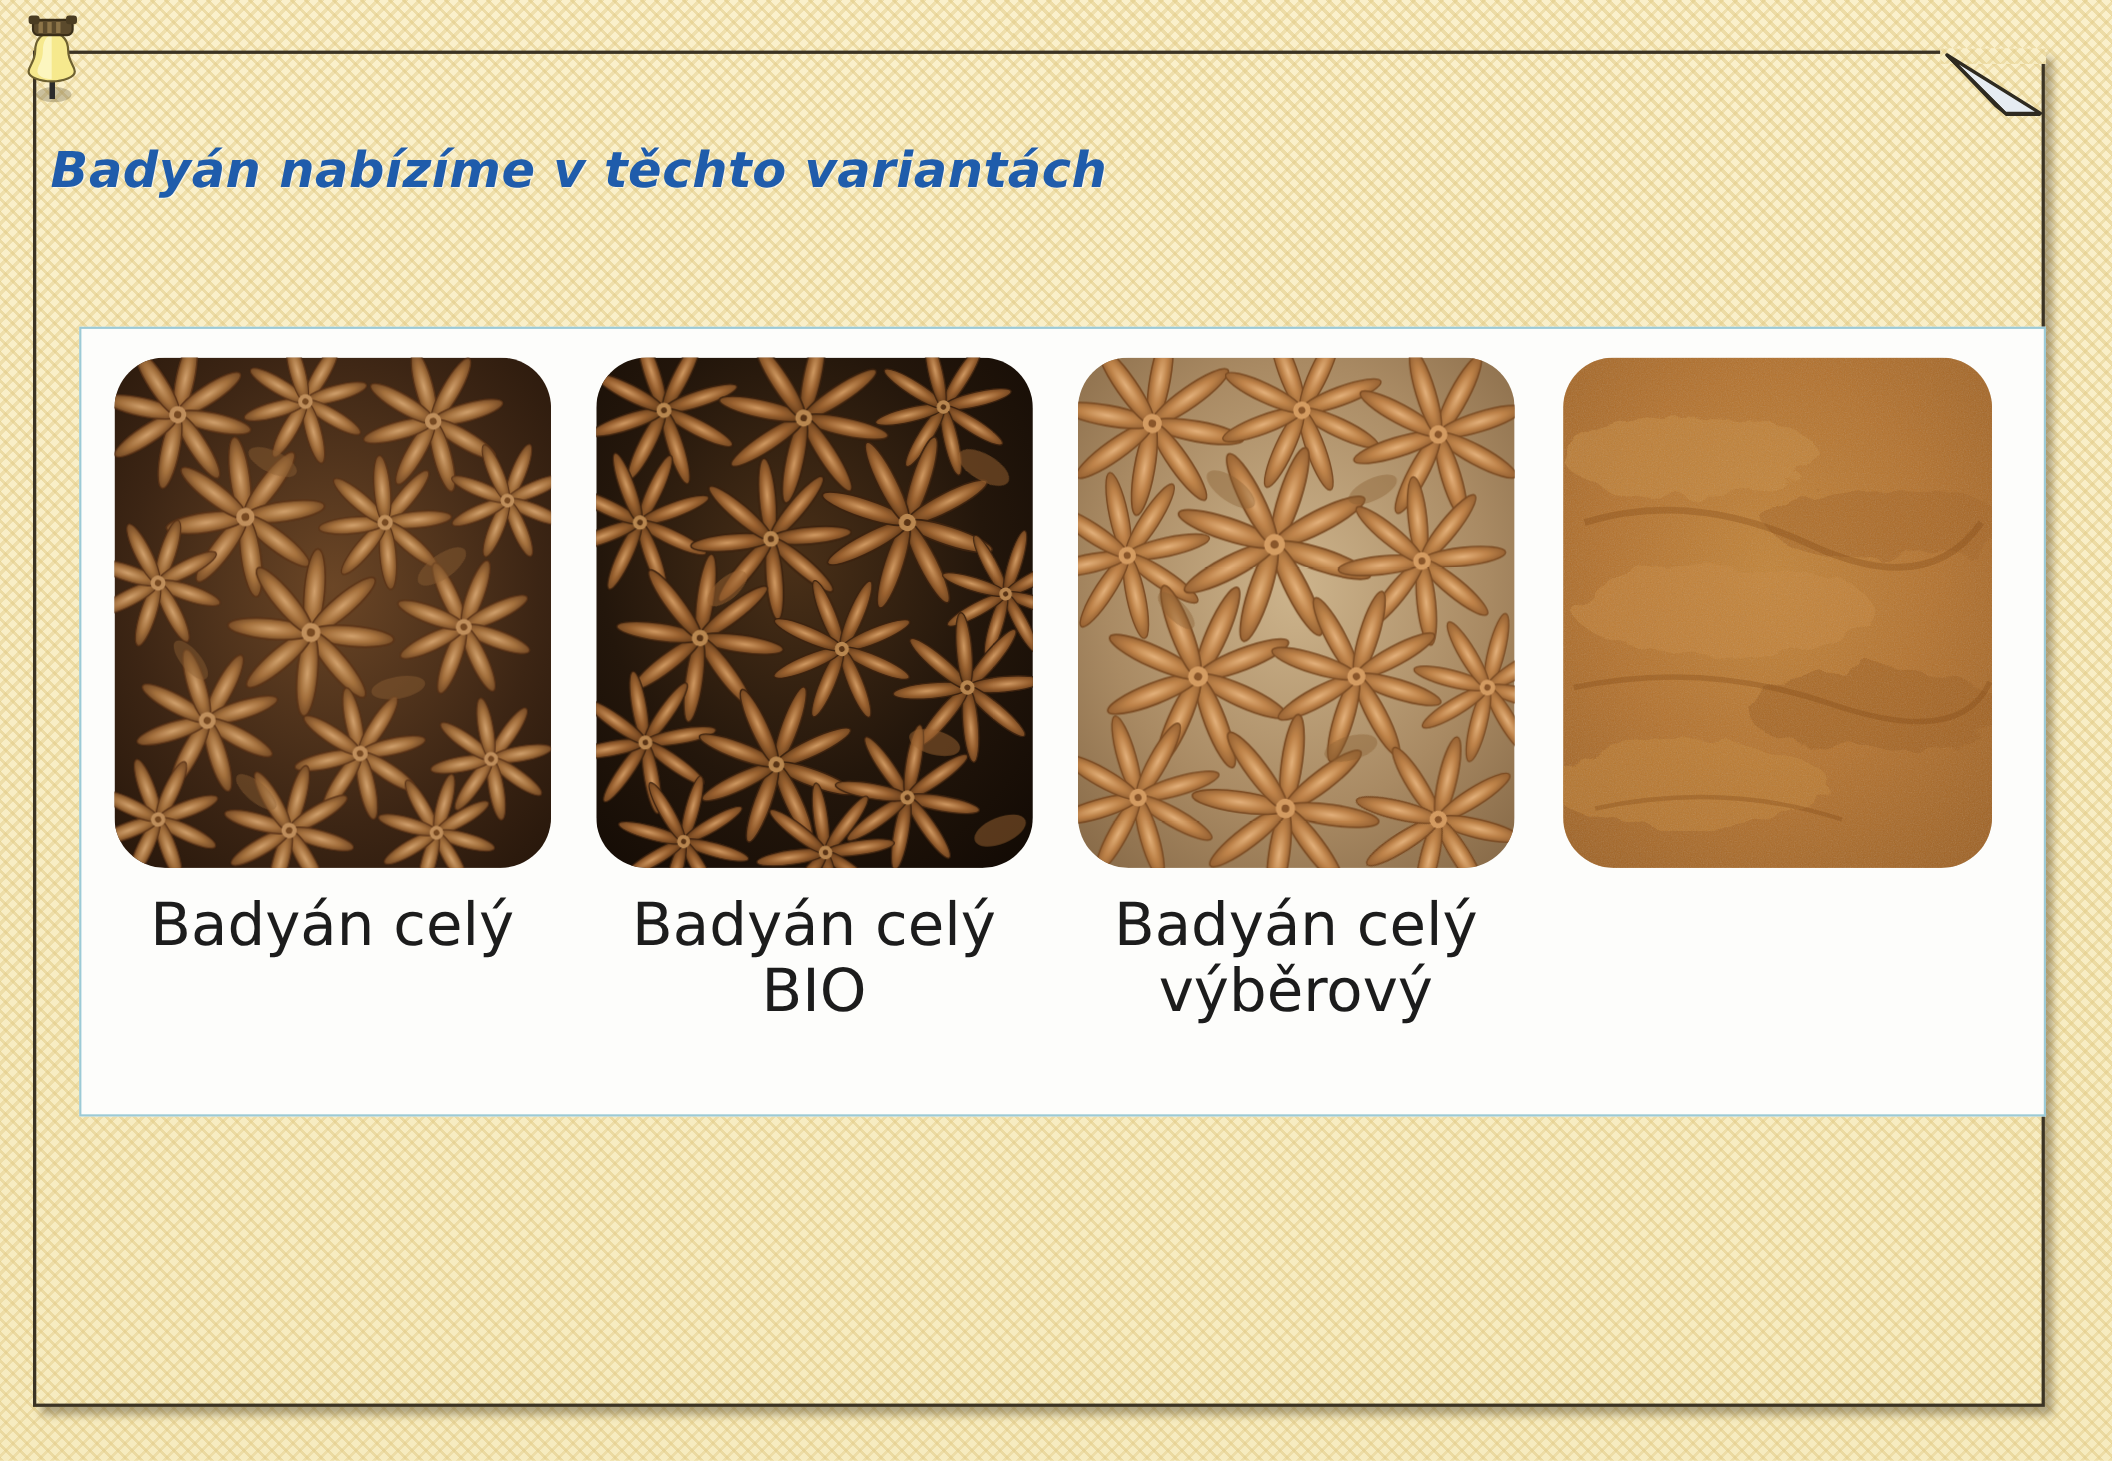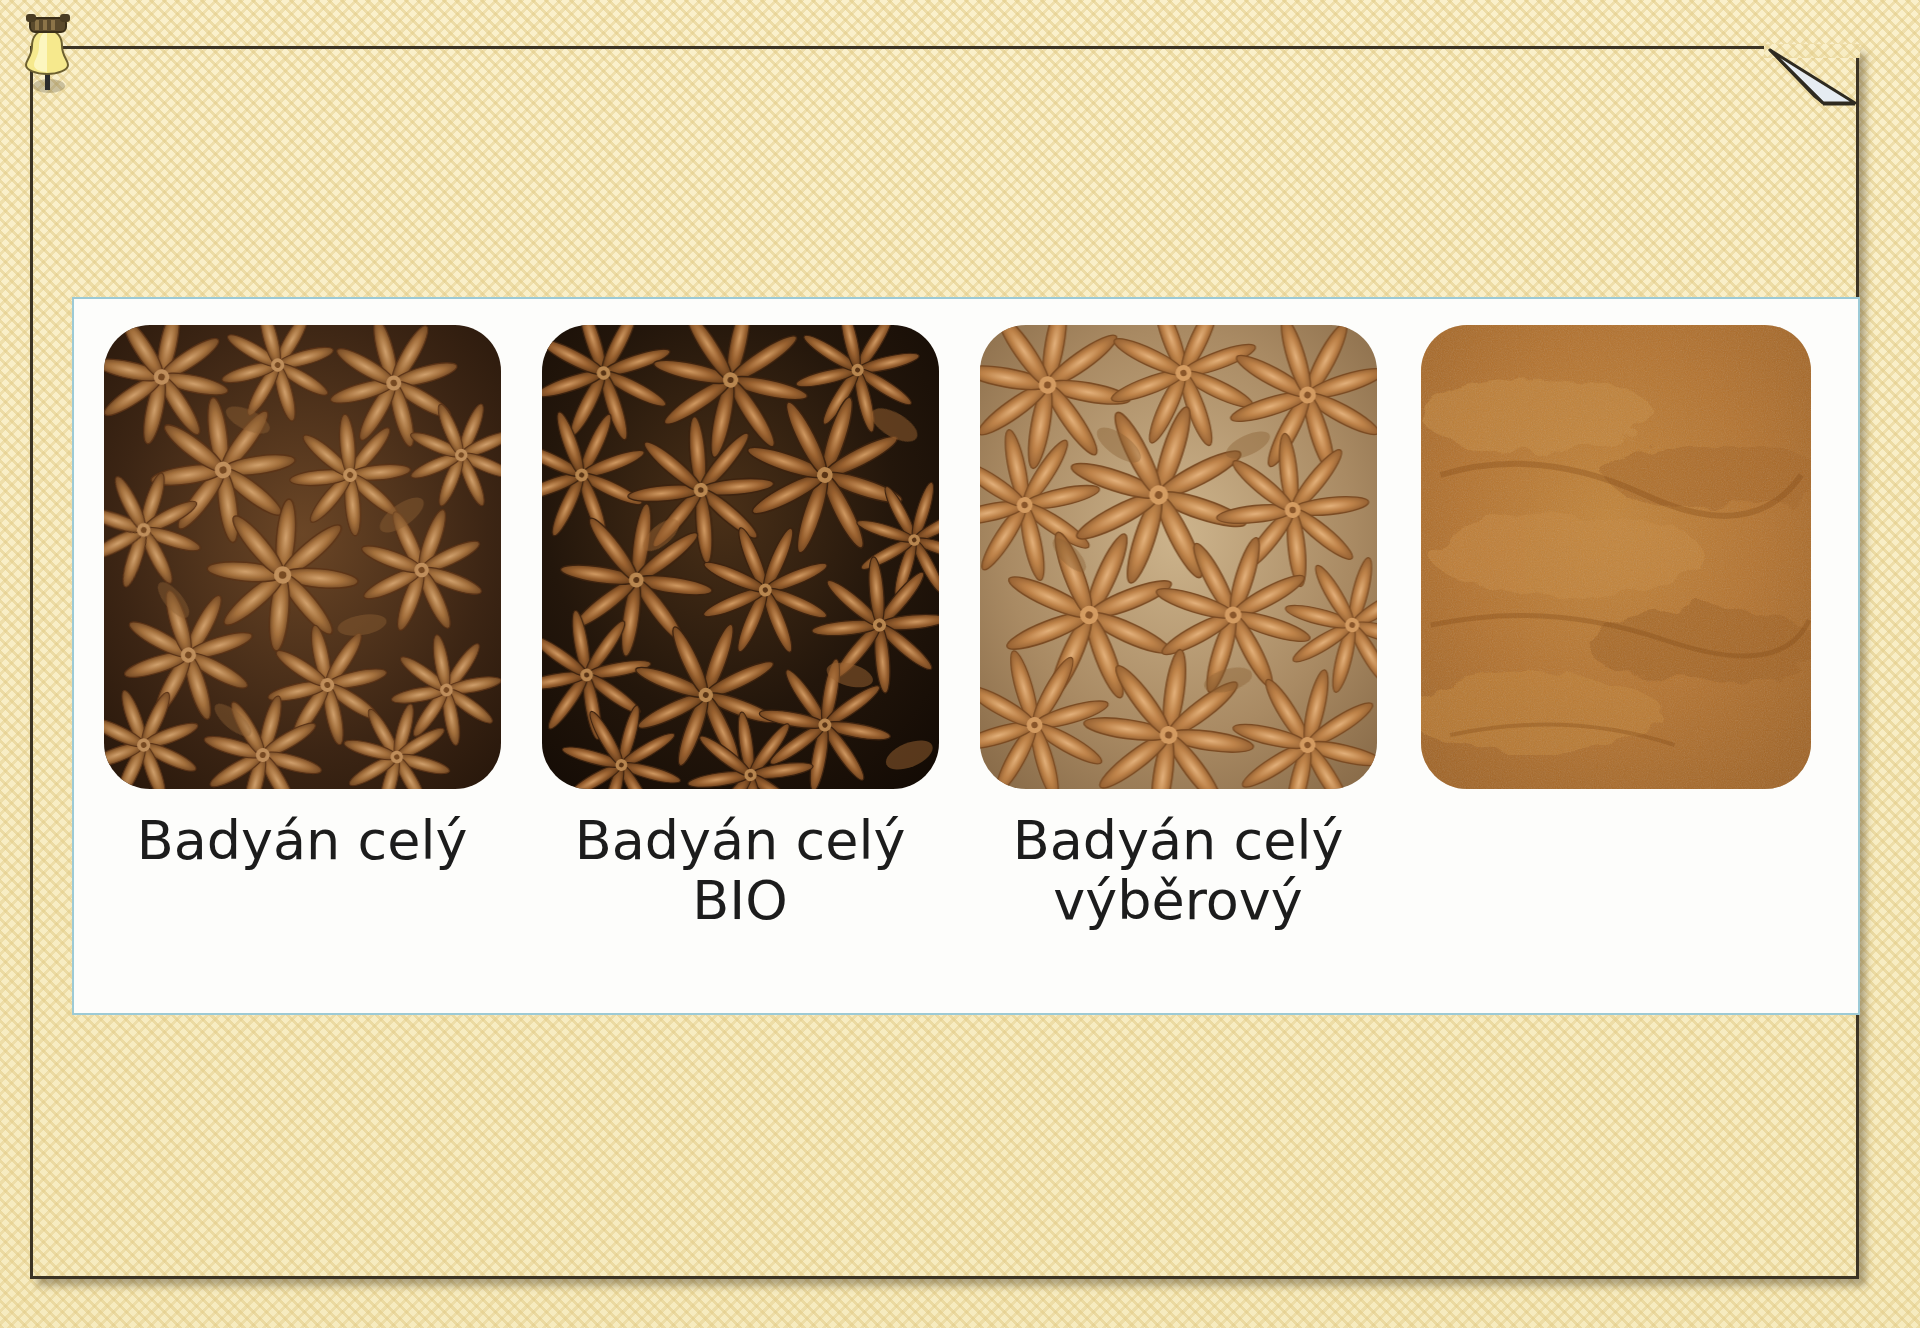--- a/index.html
+++ b/index.html
@@ -183,20 +183,21 @@
       <path d="M31 24 C26 24 23 30 23 38 C23 48 18 52 18 57 C18 61 24 64 31 64 Z" fill="#fdf8c8" opacity="0.85"></path>
       <rect x="14" y="10" width="36" height="14" rx="5" fill="#5b4a2c" stroke="#3a2e18" stroke-width="2"></rect>
       <rect x="19" y="12" width="4" height="10" fill="#8c7448"></rect>
       <rect x="27" y="12" width="4" height="10" fill="#8c7448"></rect>
       <rect x="35" y="12" width="4" height="10" fill="#8c7448"></rect>
       <rect x="10" y="6" width="10" height="8" rx="3" fill="#4a3c22"></rect>
       <rect x="44" y="6" width="10" height="8" rx="3" fill="#4a3c22"></rect>
     </svg>
   </div>
 
+  <div id="title">Badyán nabízíme v těchto variantách</div>
 
   <div id="picture-panel">
     <div id="cards">
 
       <div class="card">
         <div class="thumb">
           <svg viewBox="0 0 400 464" preserveAspectRatio="none" xmlns="http://www.w3.org/2000/svg">
             <defs>
               <radialGradient id="c1bg" cx="50%" cy="45%" r="78%">
                 <stop offset="0%" stop-color="#6b4626"></stop>

